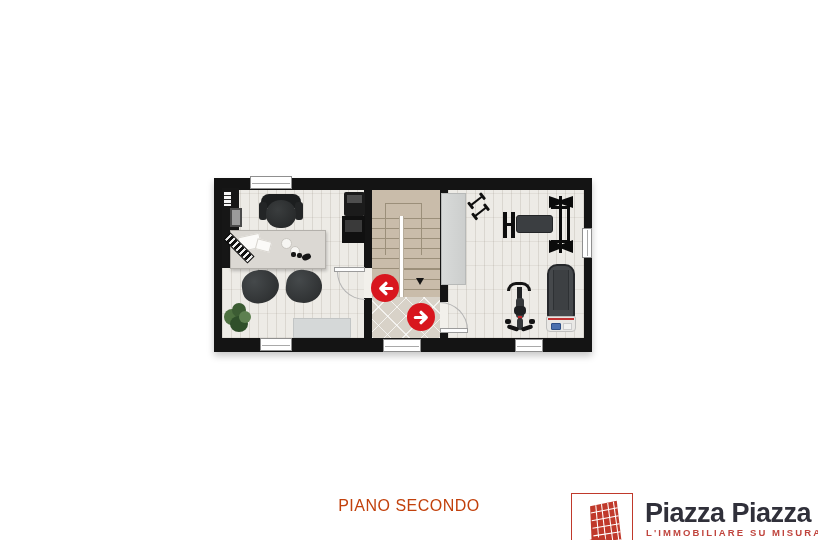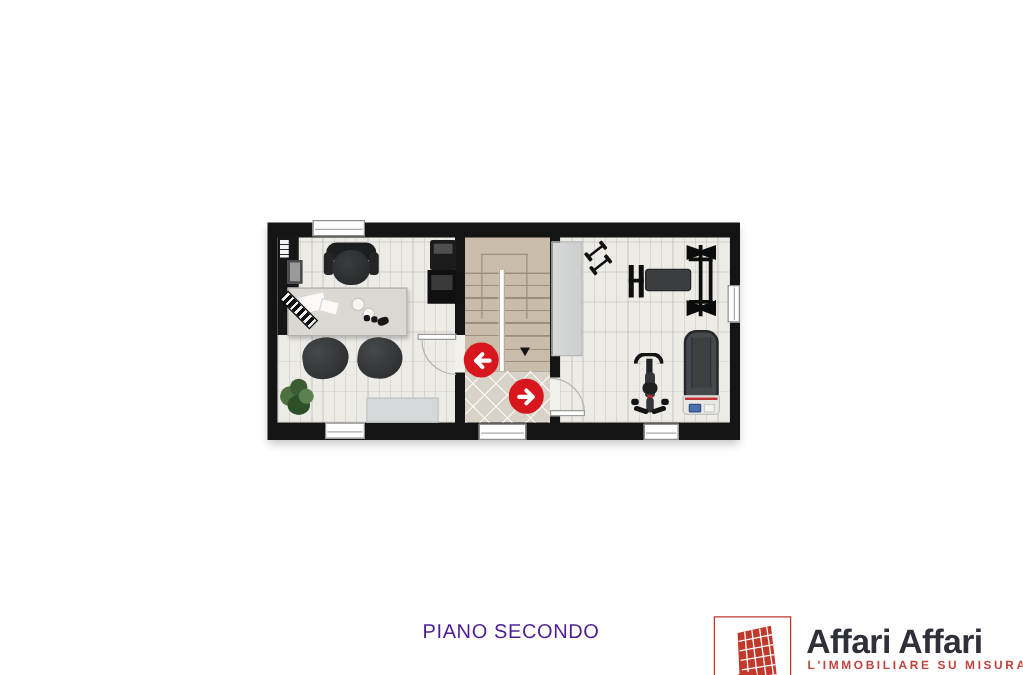--- a/index.html
+++ b/index.html
@@ -88,22 +88,22 @@
   .bike-foot{background:#141414;border-radius:2px;}
   .tm-deck{background:#46494c;border:2px solid #26282b;border-radius:10px 10px 3px 3px;box-sizing:border-box;}
   .tm-belt{background:#3d4043;border-left:1px solid #2e3134;border-right:1px solid #2e3134;box-sizing:border-box;}
   .tm-hood{background:#e9e8e5;border:1px solid #bfbfbd;border-radius:2px 2px 4px 4px;box-sizing:border-box;}
   .tm-stripe{background:#c13333;}
   .tm-badge{background:#4a6fae;border:1px solid #2e4f86;border-radius:1px;box-sizing:border-box;}
   .tm-grill{background:#f2f2f0;border:1px solid #cccccc;box-sizing:border-box;}
 
   
   .floor-label{
-    left:338px;top:497px;width:142px;
-    font-size:16px;letter-spacing:.5px;color:#4c1d95;
+    left:338px;top:497px;width:142px;text-align:center;
+    font-size:16px;letter-spacing:.5px;color:#c2410c;
   }
   .logo-box{
     left:571px;top:493px;width:62px;height:62px;
     border:1.5px solid #c0392b;box-sizing:border-box;background:#fff;
   }
   .brand-name{
     left:645px;top:498px;width:170px;
     font-size:27px;font-weight:bold;letter-spacing:-.5px;color:#30303a;
   }
   .brand-tagline{
@@ -252,14 +252,14 @@
         <path d="M43.5 8 L50.5 58"></path>
       <path d="M19.8 20 L47.9 14.5"></path>
         <path d="M20.7 28 L48.9 22.8"></path>
         <path d="M21.6 36 L49.9 31.2"></path>
         <path d="M22.5 44 L50.9 39.6"></path>
         <path d="M23.4 52 L51.9 48"></path>
     </g>
     <path d="M3 56 Q18 46.5 34 44.5 L36 49.5 Q20 50.5 8 59 Z" fill="#c0392b"></path>
   </svg>
 </div>
-<div class="abs brand-name">Affari Affari</div>
+<div class="abs brand-name">Piazza Piazza</div>
 <div class="abs brand-tagline">L'IMMOBILIARE SU MISURA</div>
 
 </body></html>

